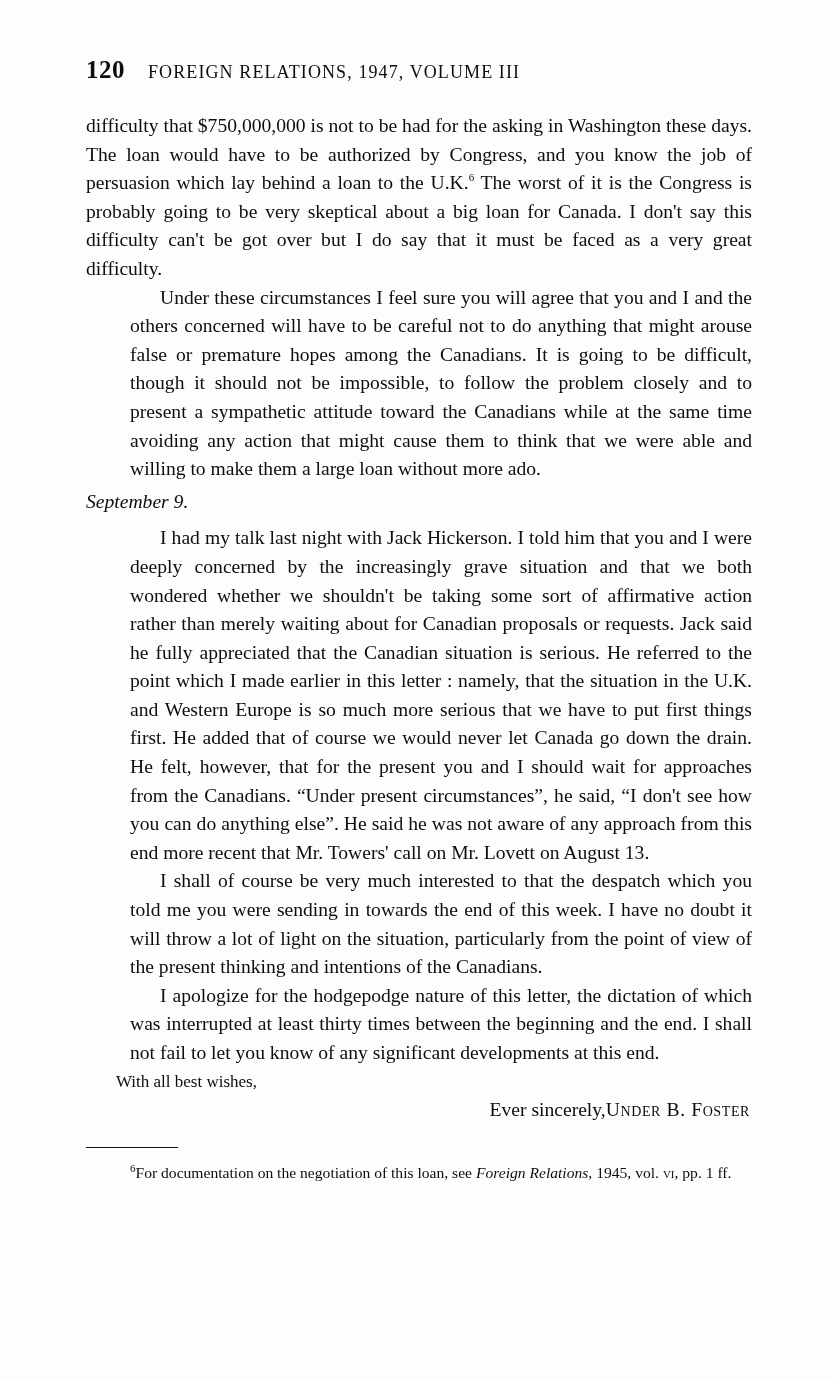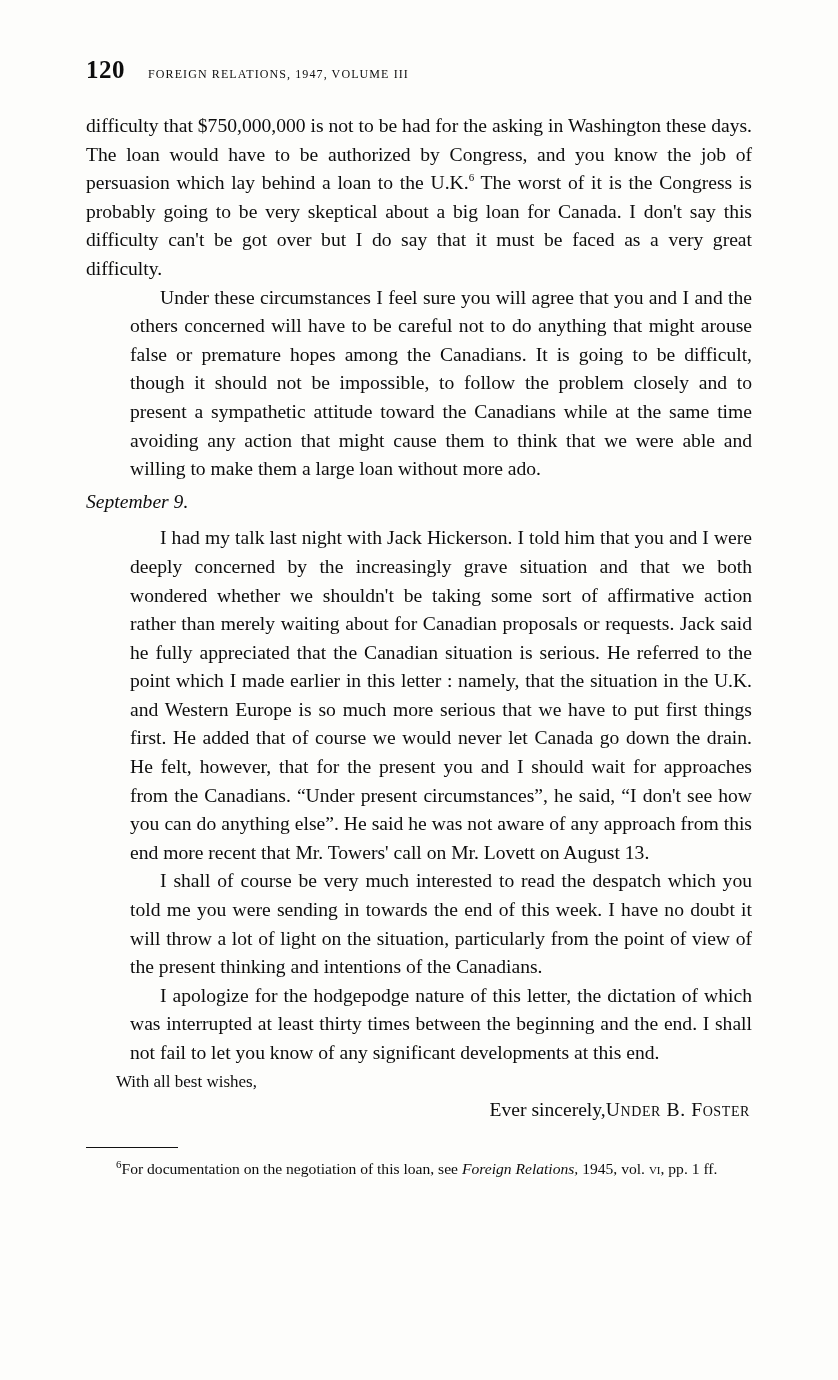--- a/index.html
+++ b/index.html
@@ -34,21 +34,21 @@
     margin-bottom: 28px;
   }
   .folio {
     font-size: 25px;
     font-weight: bold;
     letter-spacing: 0.5px;
     width: 62px;
     flex: none;
   }
   .running-head {
-    font-size: 12px;
+    font-size: 18px;
     letter-spacing: 1.1px;
     white-space: nowrap;
   }
   p.body {
     font-size: 19.6px;
     line-height: 28.6px;
     text-align: justify;
     text-justify: inter-word;
     margin: 0;
     hyphens: none;
@@ -86,21 +86,21 @@
   .rule {
     width: 92px;
     height: 1px;
     background: #111;
     margin: 22px 0 10px 0;
   }
   .footnote {
     font-size: 15.6px;
     line-height: 21px;
     text-align: justify;
-    margin: 0;
+    margin: 14px;
   }
   .footnote .fn-indent { padding-left: 30px; }
   sup.fnref {
     font-size: 11px;
     vertical-align: super;
     line-height: 0;
   }
   .it { font-style: italic; }
   .sc { font-variant: small-caps; }
 </style>
@@ -116,21 +116,21 @@
     </div>
 
     <p class="body"><span>difficulty that $750,000,000 is not to be had for the asking in Washington these days. The loan would have to be authorized by Congress, and you know the job of persuasion which lay behind a loan to the U.K.</span><sup class="fnref">6</sup><span> The worst of it is the Congress is probably going to be very skeptical about a big loan for Canada. I don't say this difficulty can't be got over but I do say that it must be faced as a very great difficulty.</span></p>
 
     <p class="body indent">Under these circumstances I feel sure you will agree that you and I and the others concerned will have to be careful not to do anything that might arouse false or premature hopes among the Canadians. It is going to be difficult, though it should not be impossible, to follow the problem closely and to present a sympathetic attitude toward the Canadians while at the same time avoiding any action that might cause them to think that we were able and willing to make them a large loan without more ado.</p>
 
     <p class="date-line">September 9.</p>
 
     <p class="body indent">I had my talk last night with Jack Hickerson. I told him that you and I were deeply concerned by the increasingly grave situation and that we both wondered whether we shouldn't be taking some sort of affirmative action rather than merely waiting about for Canadian proposals or requests. Jack said he fully appreciated that the Canadian situation is serious. He referred to the point which I made earlier in this letter : namely, that the situation in the U.K. and Western Europe is so much more serious that we have to put first things first. He added that of course we would never let Canada go down the drain. He felt, however, that for the present you and I should wait for approaches from the Canadians. “Under present circumstances”, he said, “I don't see how you can do anything else”. He said he was not aware of any approach from this end more recent that Mr. Towers' call on Mr. Lovett on August 13.</p>
 
-    <p class="body indent">I shall of course be very much interested to read the despatch which you told me you were sending in towards the end of this week. I have no doubt it will throw a lot of light on the situation, particularly from the point of view of the present thinking and intentions of the Canadians.</p>
+    <p class="body indent">I shall of course be very much interested to that the despatch which you told me you were sending in towards the end of this week. I have no doubt it will throw a lot of light on the situation, particularly from the point of view of the present thinking and intentions of the Canadians.</p>
 
     <p class="body indent">I apologize for the hodgepodge nature of this letter, the dictation of which was interrupted at least thirty times between the beginning and the end. I shall not fail to let you know of any significant developments at this end.</p>
 
     <p class="closing-1">With all best wishes,</p>
 
     <div class="closing-row">
       <div class="closing-left">Ever sincerely,</div>
       <div class="signature">Under B. Foster</div>
     </div>
 

